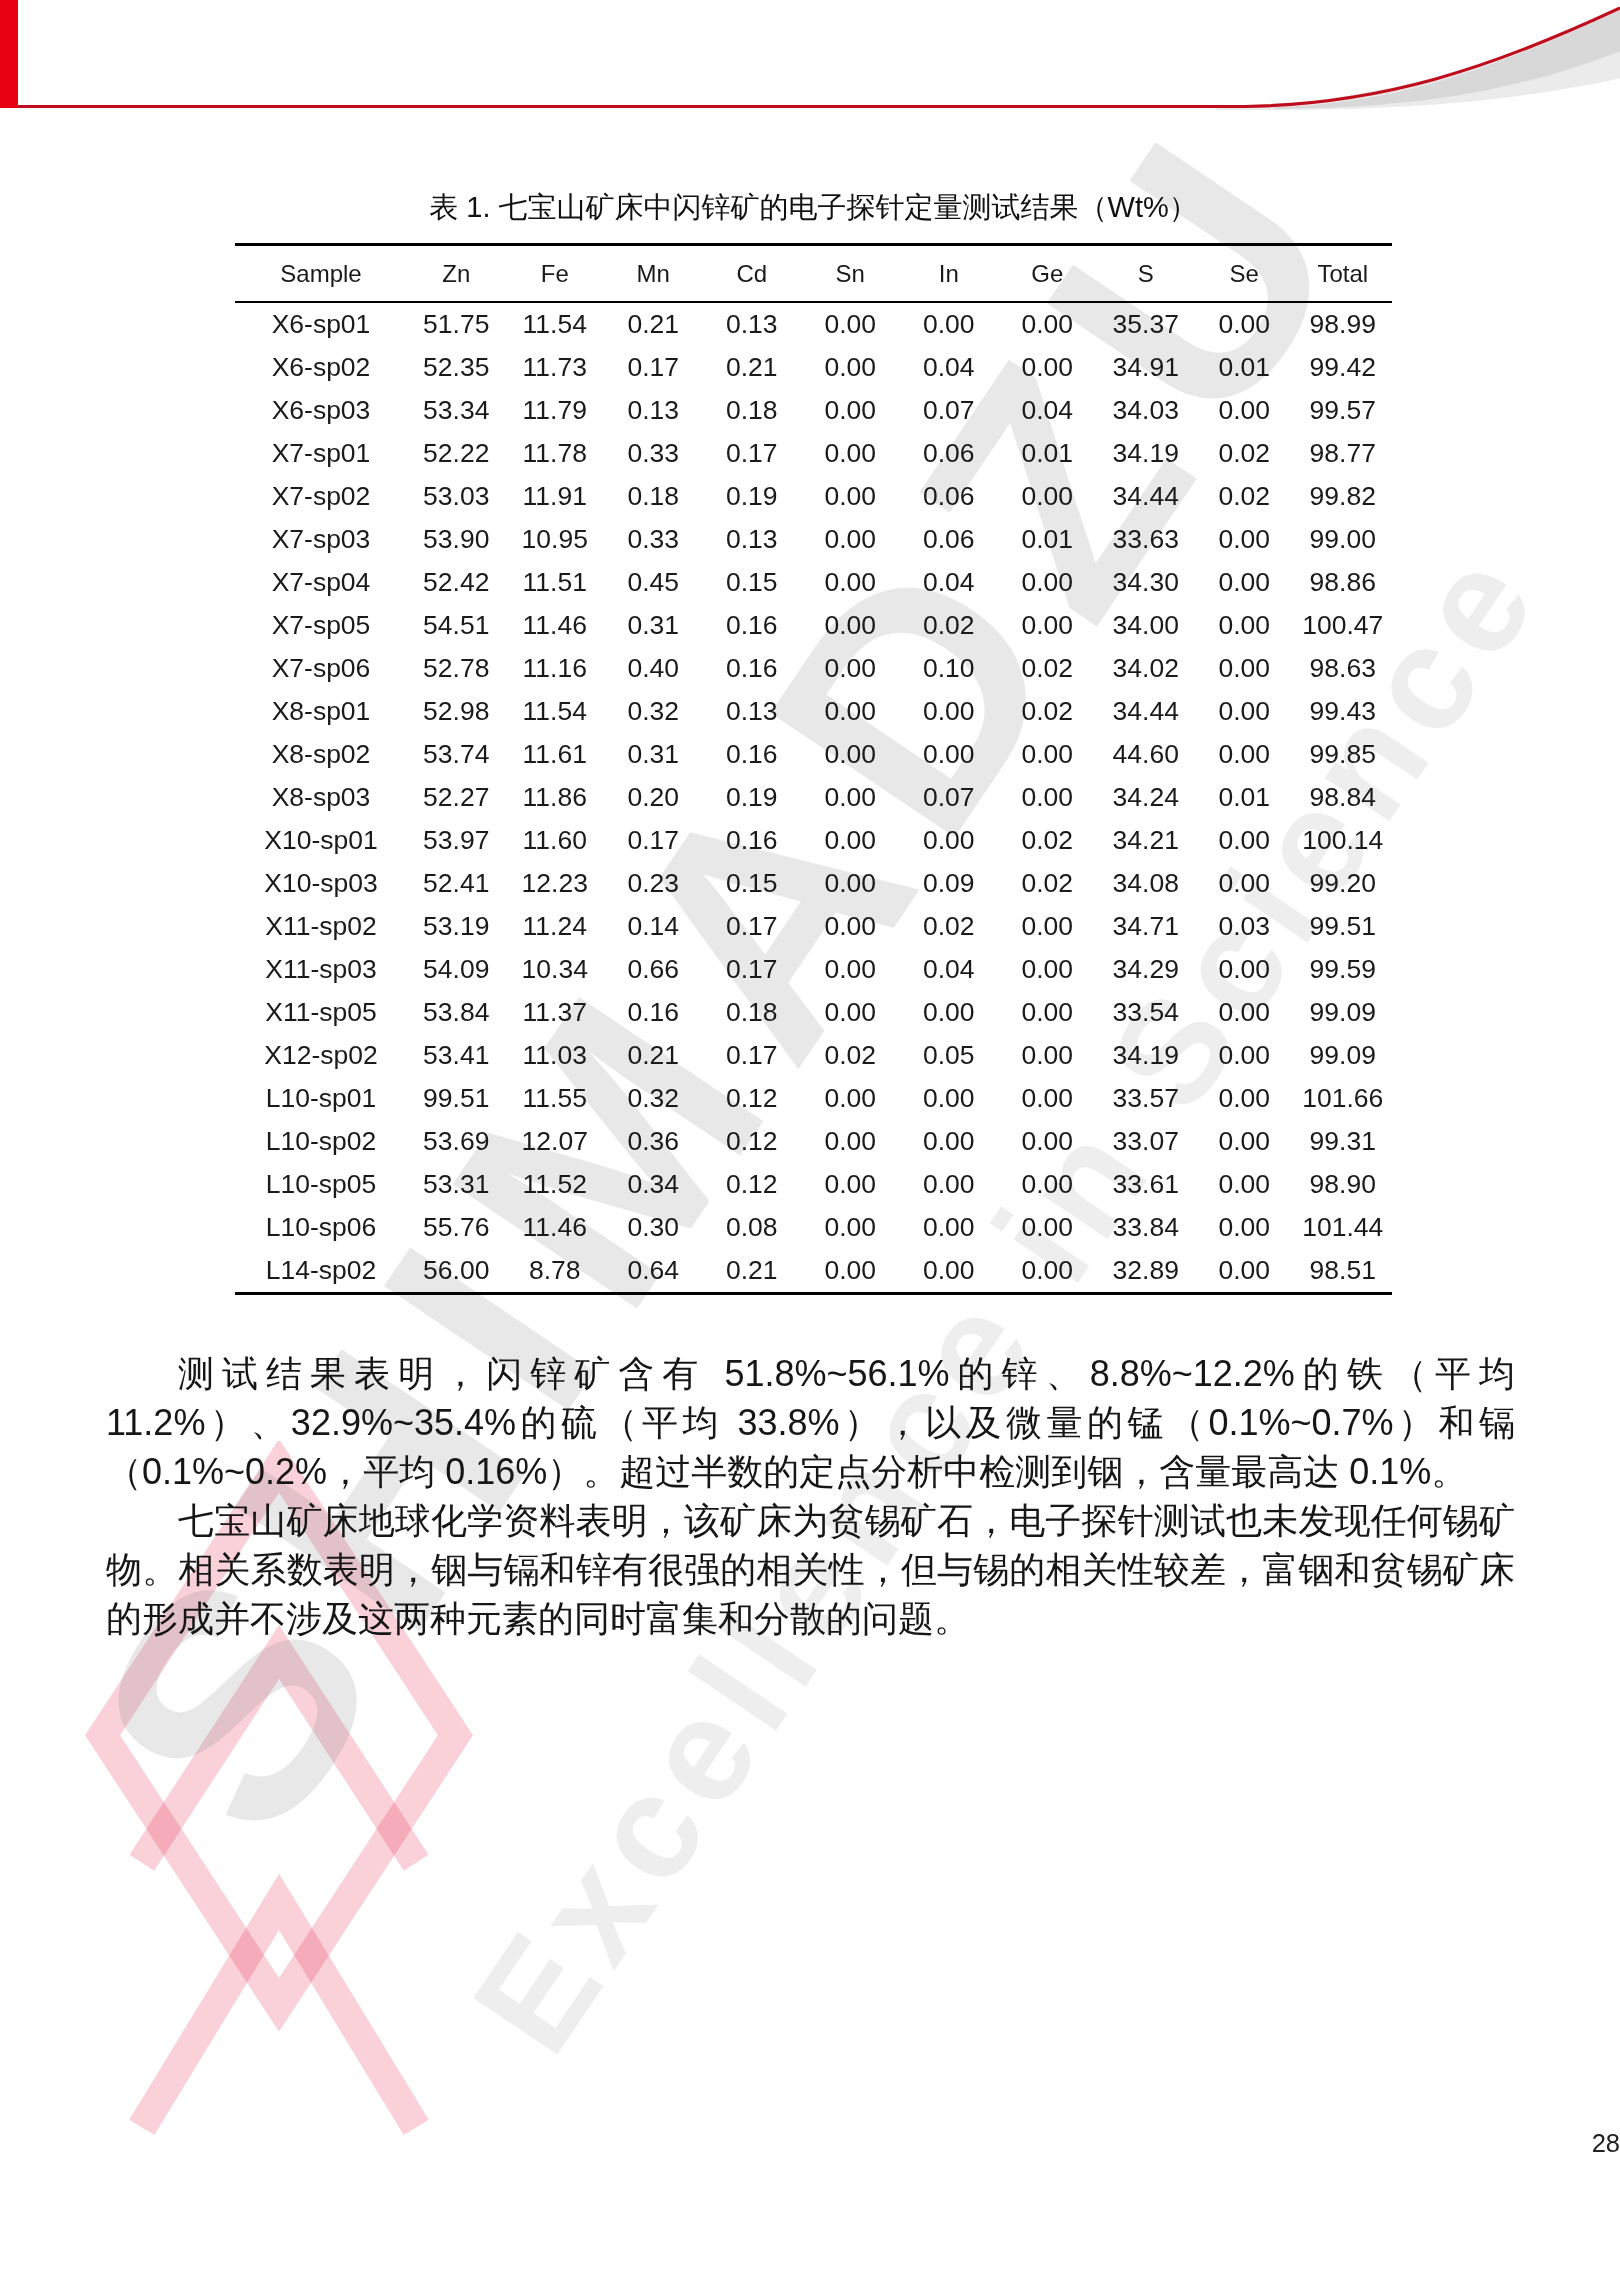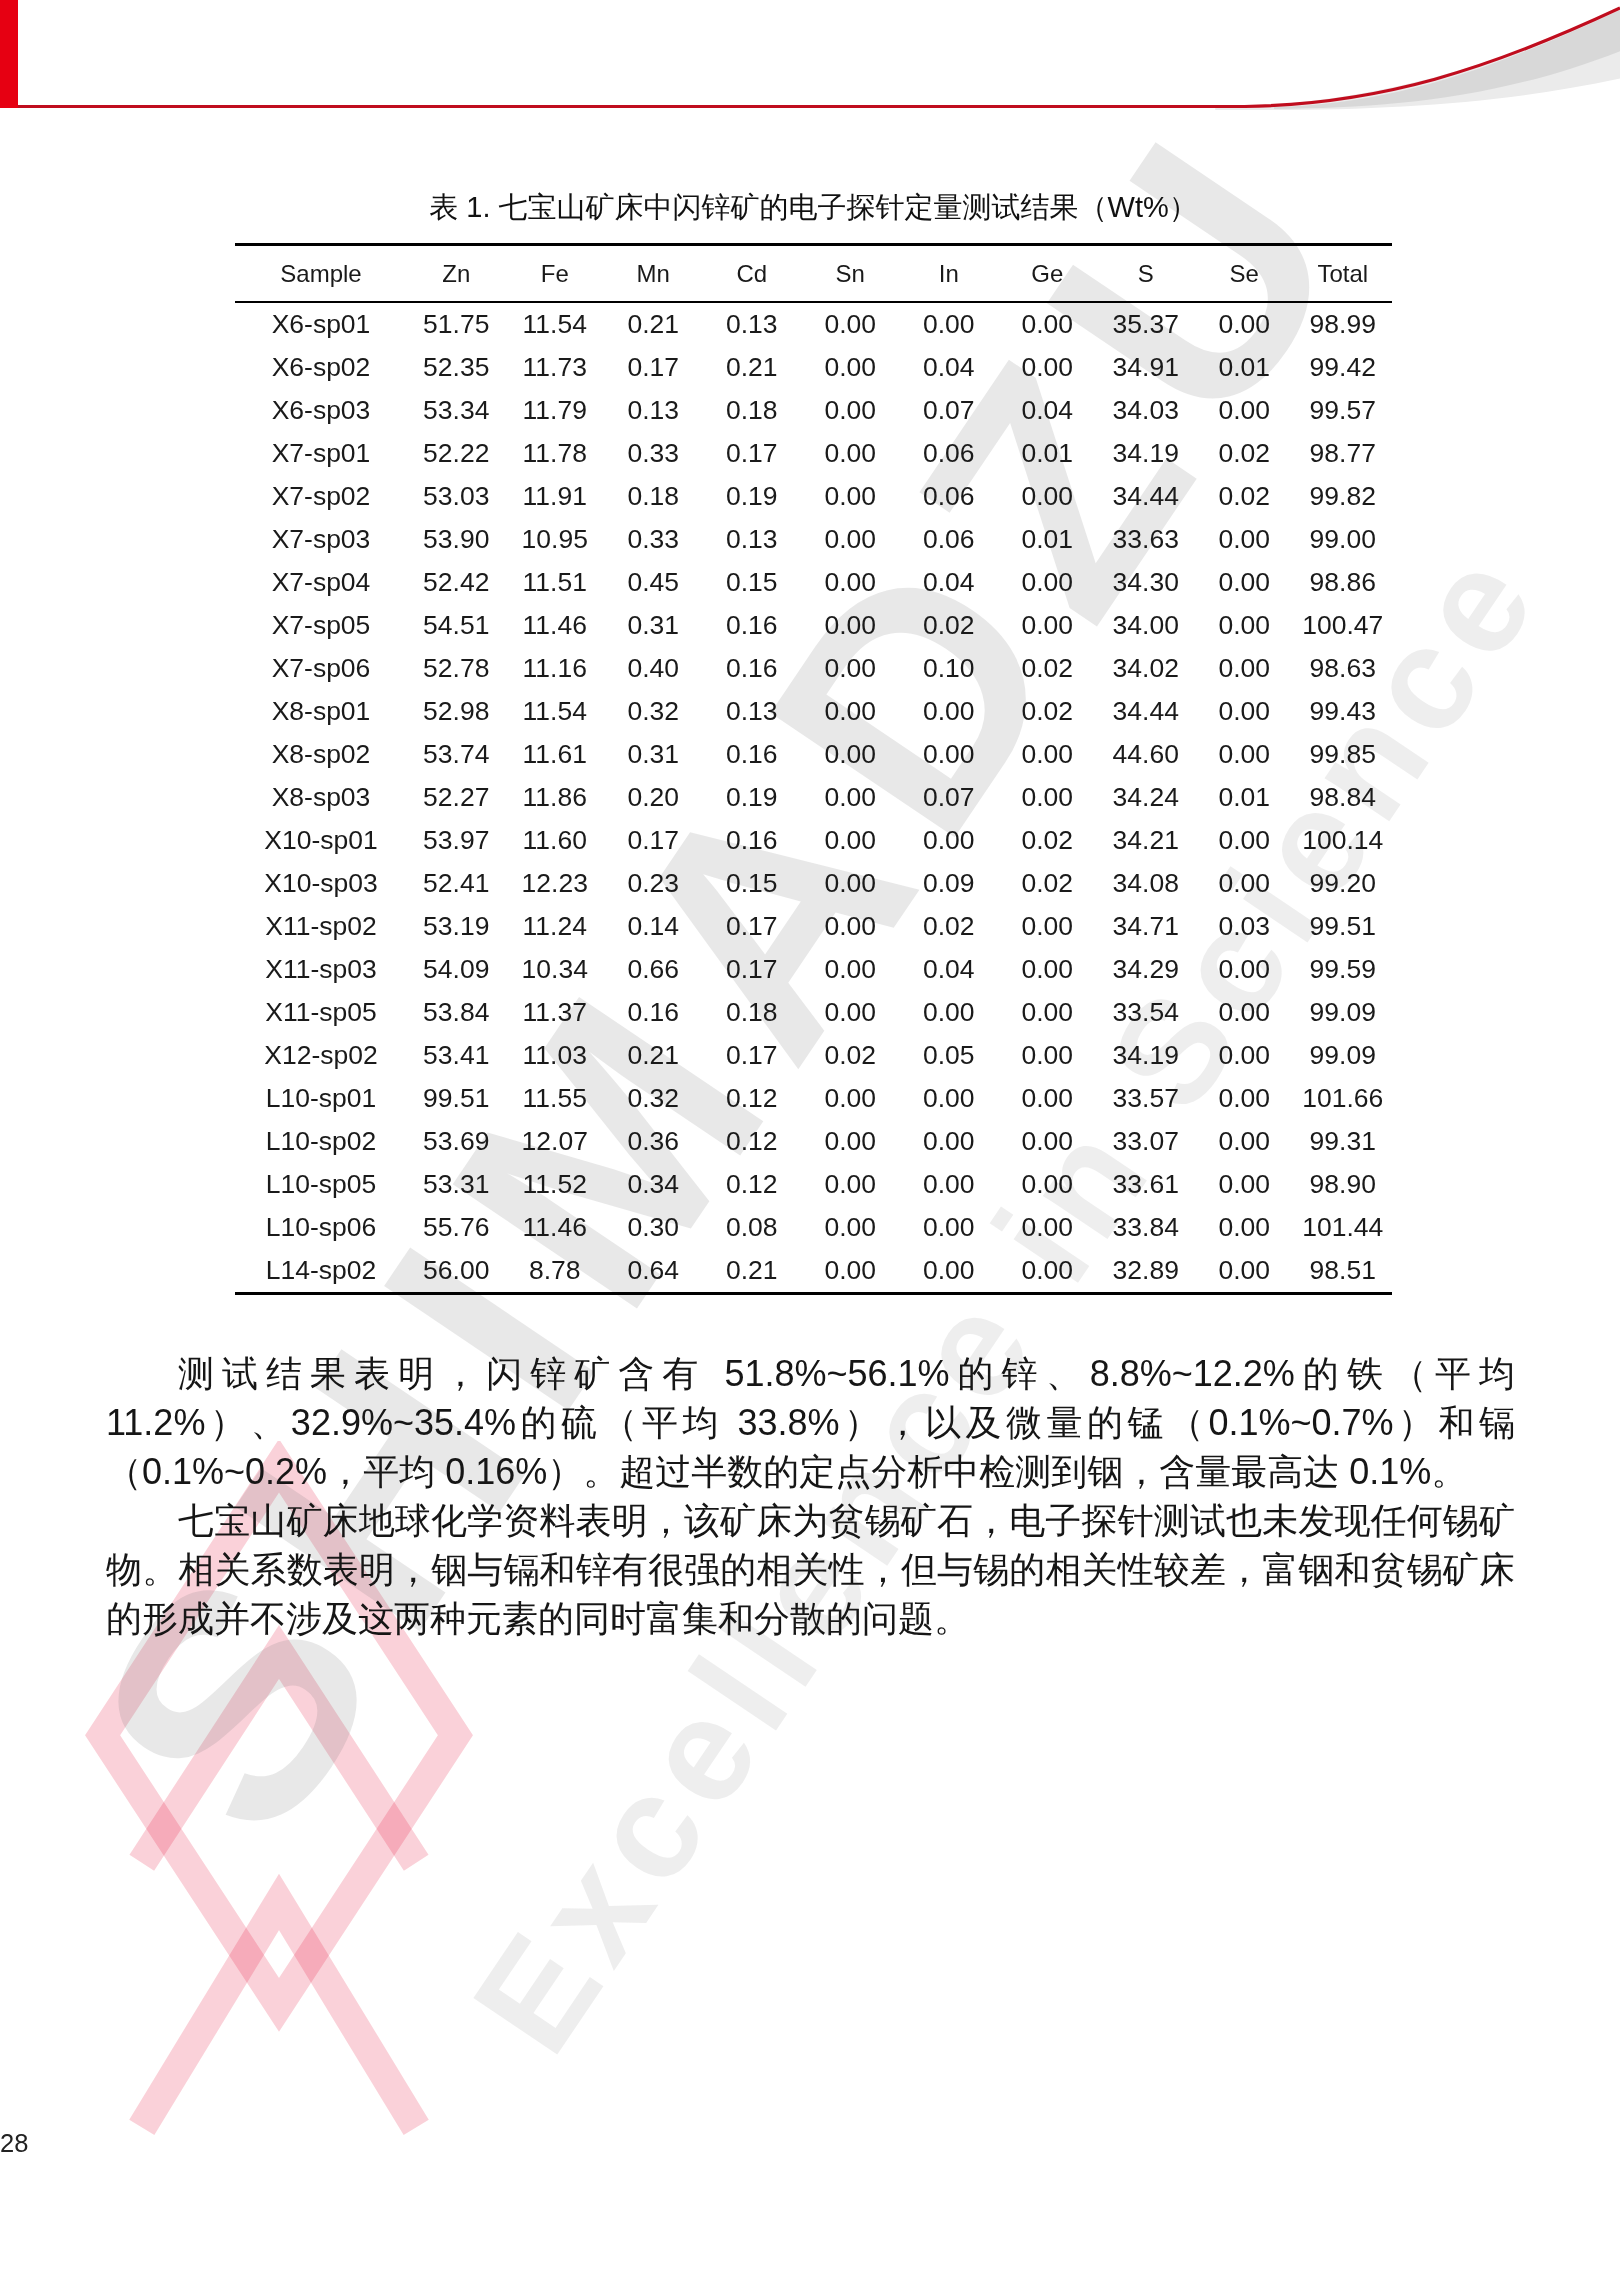--- a/index.html
+++ b/index.html
@@ -45,21 +45,21 @@
     height:43px;font-size:26.5px;text-align:center;padding:0;white-space:nowrap;
   }
   
   .bodytext{
     position:absolute;left:106px;top:1349px;width:1409px;
     font-size:36px;line-height:49px;text-align:justify;color:#161616;
   }
   .bodytext p{margin:0;text-indent:2em;}
   
   .pagenum{
-    position:absolute;left:0;top:2129px;width:1620px;text-align:left;
+    position:absolute;left:0;top:2129px;width:1620px;text-align:right;
     font-size:25.5px;color:#222;
   }
 </style>
 </head>
 <body>
 
 <div class="page">
 
   <div class="masthead">
     <svg width="1620" height="118" viewBox="0 0 1653 120">

